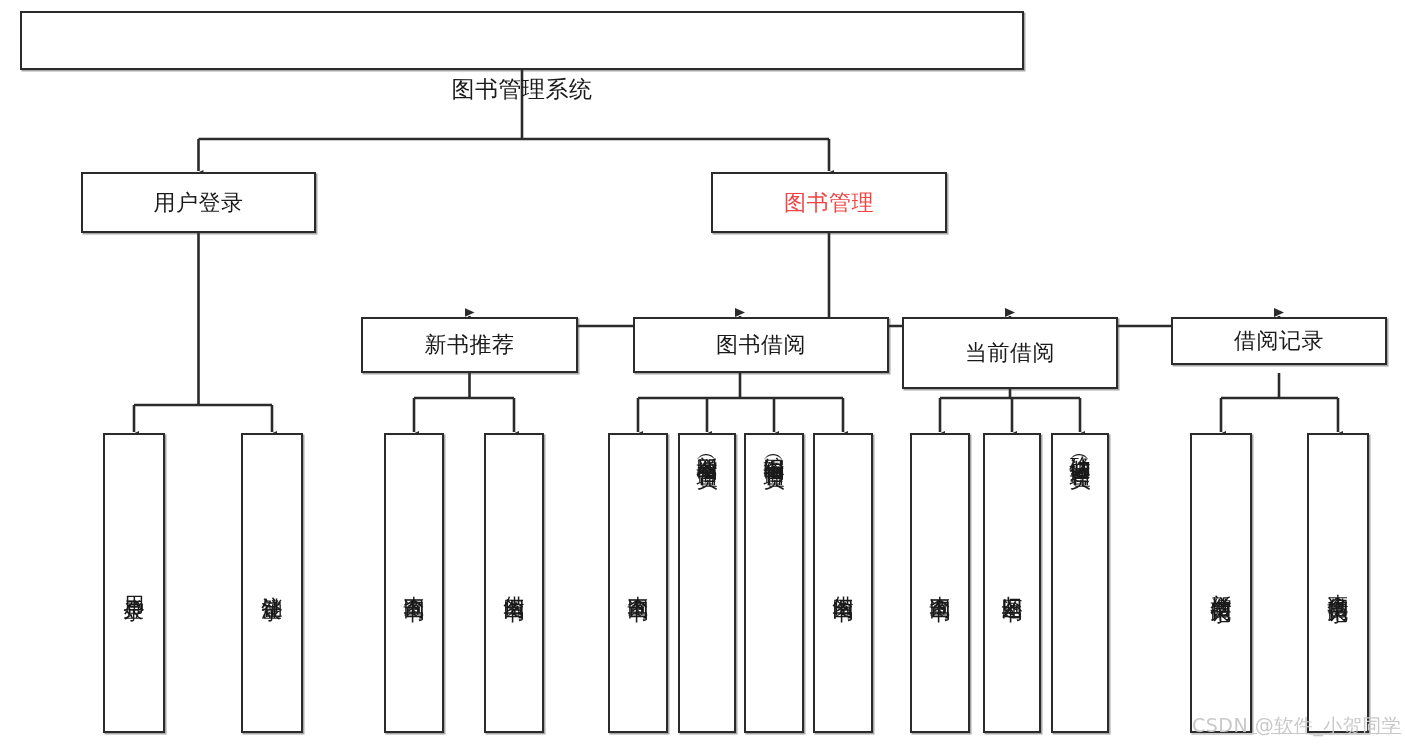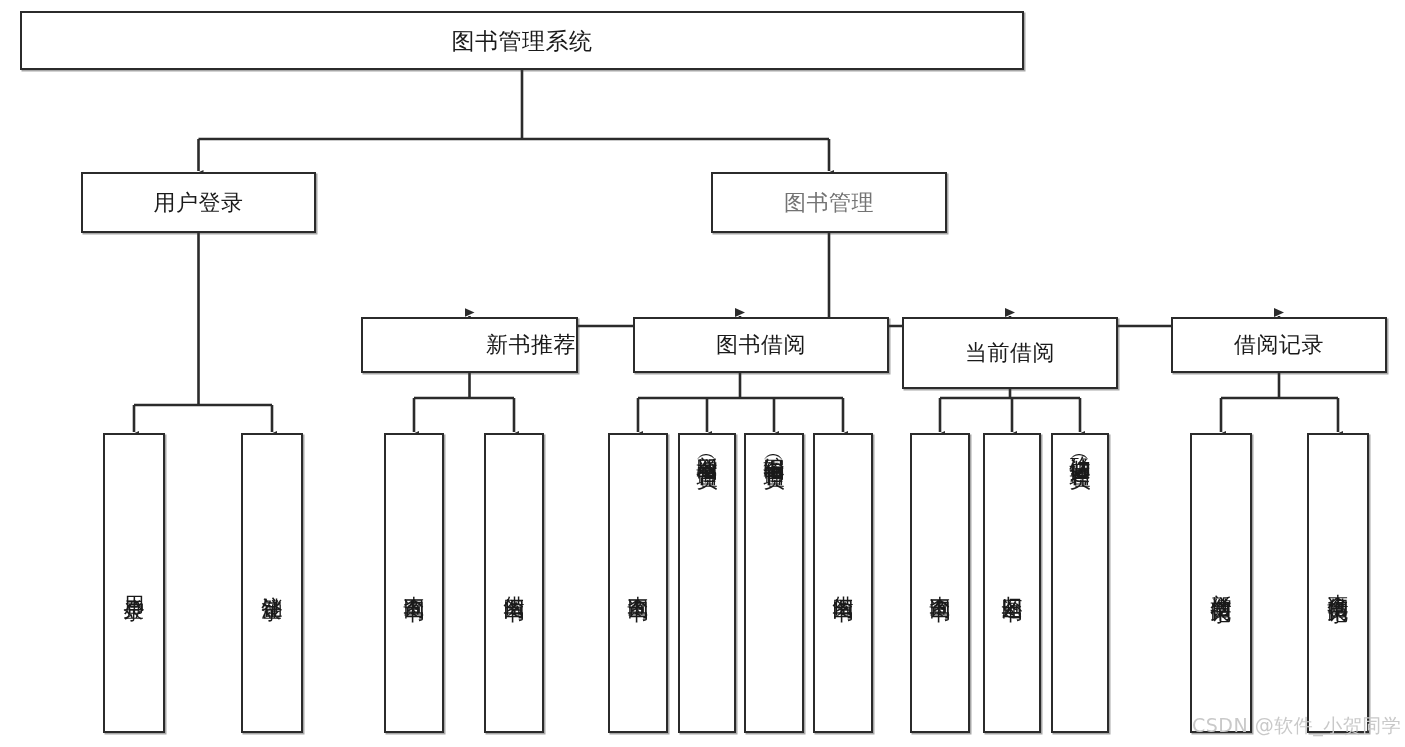--- a/index.html
+++ b/index.html
@@ -50,20 +50,21 @@
   }
   .node.vertical.center .node-label{align-self:center;}
   .node.vertical.top .node-label{align-self:flex-start;margin-top:4px;}
   #edges{position:absolute;left:0;top:0;width:1405px;height:747px;pointer-events:none;}
   #watermark{
     position:absolute;
     color:#c9c9c9;
     font-size:19px;
     white-space:nowrap;
     letter-spacing:0.5px;
+    text-decoration:underline;
   }
 </style>
 </head>
 <body>
 
 <div id="diagram-root">
   <svg id="edges" viewBox="0 0 1405 747">
     <defs>
       <marker id="arrowhead" markerWidth="9" markerHeight="10" refX="1" refY="5" orient="auto" markerUnits="userSpaceOnUse">
         <polygon points="0,0 9,0 4.5,10" fill="#2b2b2b"></polygon>
@@ -100,38 +101,38 @@
         <line x1="1012" y1="398" x2="1012" y2="432" stroke="#2b2b2b" stroke-width="2.6" marker-end="url(#arrowhead)"></line>
         <line x1="1080" y1="398" x2="1080" y2="432" stroke="#2b2b2b" stroke-width="2.6" marker-end="url(#arrowhead)"></line>
         <line x1="1279" y1="373" x2="1279" y2="398" stroke="#2b2b2b" stroke-width="2.6"></line>
         <line x1="1221" y1="398" x2="1338" y2="398" stroke="#2b2b2b" stroke-width="2.6"></line>
         <line x1="1221" y1="398" x2="1221" y2="432" stroke="#2b2b2b" stroke-width="2.6" marker-end="url(#arrowhead)"></line>
         <line x1="1338" y1="398" x2="1338" y2="432" stroke="#2b2b2b" stroke-width="2.6" marker-end="url(#arrowhead)"></line>
       </g>
   </svg>
   <div id="nodes-layer">
       <div class="node horizontal root" style="left: 20px; top: 11px; width: 1004px; height: 59px; border-color: rgb(43, 43, 43); background: rgb(255, 255, 255);">
-        <div class="node-label" style="color: rgb(26, 26, 26);">图书管理系统</div>
+        <div class="node-label" style="color: rgb(26, 26, 26); margin-top: 48px;">图书管理系统</div>
       </div>
       <div class="node horizontal" style="left: 81px; top: 172px; width: 235px; height: 61px; border-color: rgb(43, 43, 43); background: rgb(255, 255, 255);">
         <div class="node-label" style="color: rgb(26, 26, 26);">用户登录</div>
       </div>
       <div class="node horizontal" style="left: 711px; top: 172px; width: 236px; height: 61px; border-color: rgb(43, 43, 43); background: rgb(255, 255, 255);">
-        <div class="node-label" style="color: #737373; font-family: Liberation Serif, serif;">图书管理</div>
+        <div class="node-label" style="color: #ef4444; font-family: Liberation Serif, serif;">图书管理</div>
       </div>
       <div class="node horizontal" style="left: 361px; top: 317px; width: 217px; height: 56px; border-color: rgb(43, 43, 43); background: rgb(255, 255, 255);">
-        <div class="node-label" style="color: rgb(26, 26, 26); text-align: right;">新书推荐</div>
+        <div class="node-label" style="color: rgb(26, 26, 26);">新书推荐</div>
       </div>
       <div class="node horizontal" style="left: 633px; top: 317px; width: 256px; height: 56px; border-color: rgb(43, 43, 43); background: rgb(255, 255, 255);">
         <div class="node-label" style="color: rgb(26, 26, 26);">图书借阅</div>
       </div>
       <div class="node horizontal" style="left: 902px; top: 317px; width: 216px; height: 72px; border-color: rgb(43, 43, 43); background: rgb(255, 255, 255);">
         <div class="node-label" style="color: rgb(26, 26, 26);">当前借阅</div>
       </div>
-      <div class="node horizontal" style="left: 1171px; top: 317px; width: 216px; height: 56px; border-color: rgb(43, 43, 43); background: rgb(255, 255, 255);">
+      <div class="node horizontal" style="left: 1171px; top: 317px; width: 216px; height: 48px; border-color: rgb(43, 43, 43); background: rgb(255, 255, 255);">
         <div class="node-label" style="color: rgb(26, 26, 26);">借阅记录</div>
       </div>
       <div class="node vertical center" style="left: 103px; top: 433px; width: 62px; height: 300px; border-color: rgb(43, 43, 43); background: rgb(255, 255, 255);">
         <div class="node-label" style="color: rgb(26, 26, 26);">用户登录</div>
       </div>
       <div class="node vertical center" style="left: 241px; top: 433px; width: 62px; height: 300px; border-color: rgb(43, 43, 43); background: rgb(255, 255, 255);">
         <div class="node-label" style="color: rgb(26, 26, 26);">注销登录</div>
       </div>
       <div class="node vertical center" style="left: 384px; top: 433px; width: 60px; height: 300px; border-color: rgb(43, 43, 43); background: rgb(255, 255, 255);">
         <div class="node-label" style="color: rgb(26, 26, 26);">查询图书</div>

